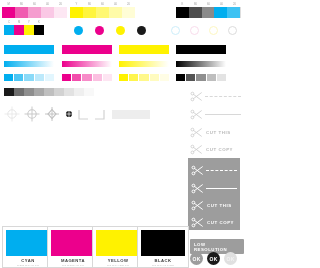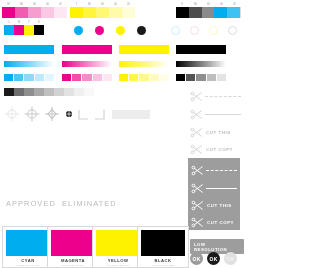--- a/index.html
+++ b/index.html
@@ -293,22 +293,20 @@
     </svg>
 
     <svg class="regmark" style="left:89px;top:3px;" width="12" height="12" viewBox="0 0 12 12">
       <path d="M11 1 L11 10 L2 10" fill="none" stroke="#d2d2d2" stroke-width="1.2"></path>
     </svg>
 
     <div class="regmark" style="left:108px;top:4px;width:38px;height:9px;background:#ededed;"></div>
   </div>
 
 
-  <div class="stamp" style="left:6px;top:199px;">APPROVED</div>
-  <div class="stamp" style="left:62px;top:199px;">ELIMINATED</div>
 
   <div class="cutrow" style="left:190px;top:90px;">
     <svg width="13" height="13" viewBox="0 0 16 16">
       <circle cx="3" cy="11.6" r="1.7" fill="none" stroke="#cfcfcf" stroke-width="1.1"></circle>
       <circle cx="3" cy="4.4" r="1.7" fill="none" stroke="#cfcfcf" stroke-width="1.1"></circle>
       <line x1="4.3" y1="10.6" x2="14" y2="3.4" stroke="#cfcfcf" stroke-width="1.1" stroke-linecap="round"></line>
       <line x1="4.3" y1="5.4" x2="14" y2="12.6" stroke="#cfcfcf" stroke-width="1.1" stroke-linecap="round"></line>
     </svg>
     <span style="display:inline-block;width:36px;border-top:0.9px dashed #d8d8d8;margin-left:2px;"></span>
   </div>

